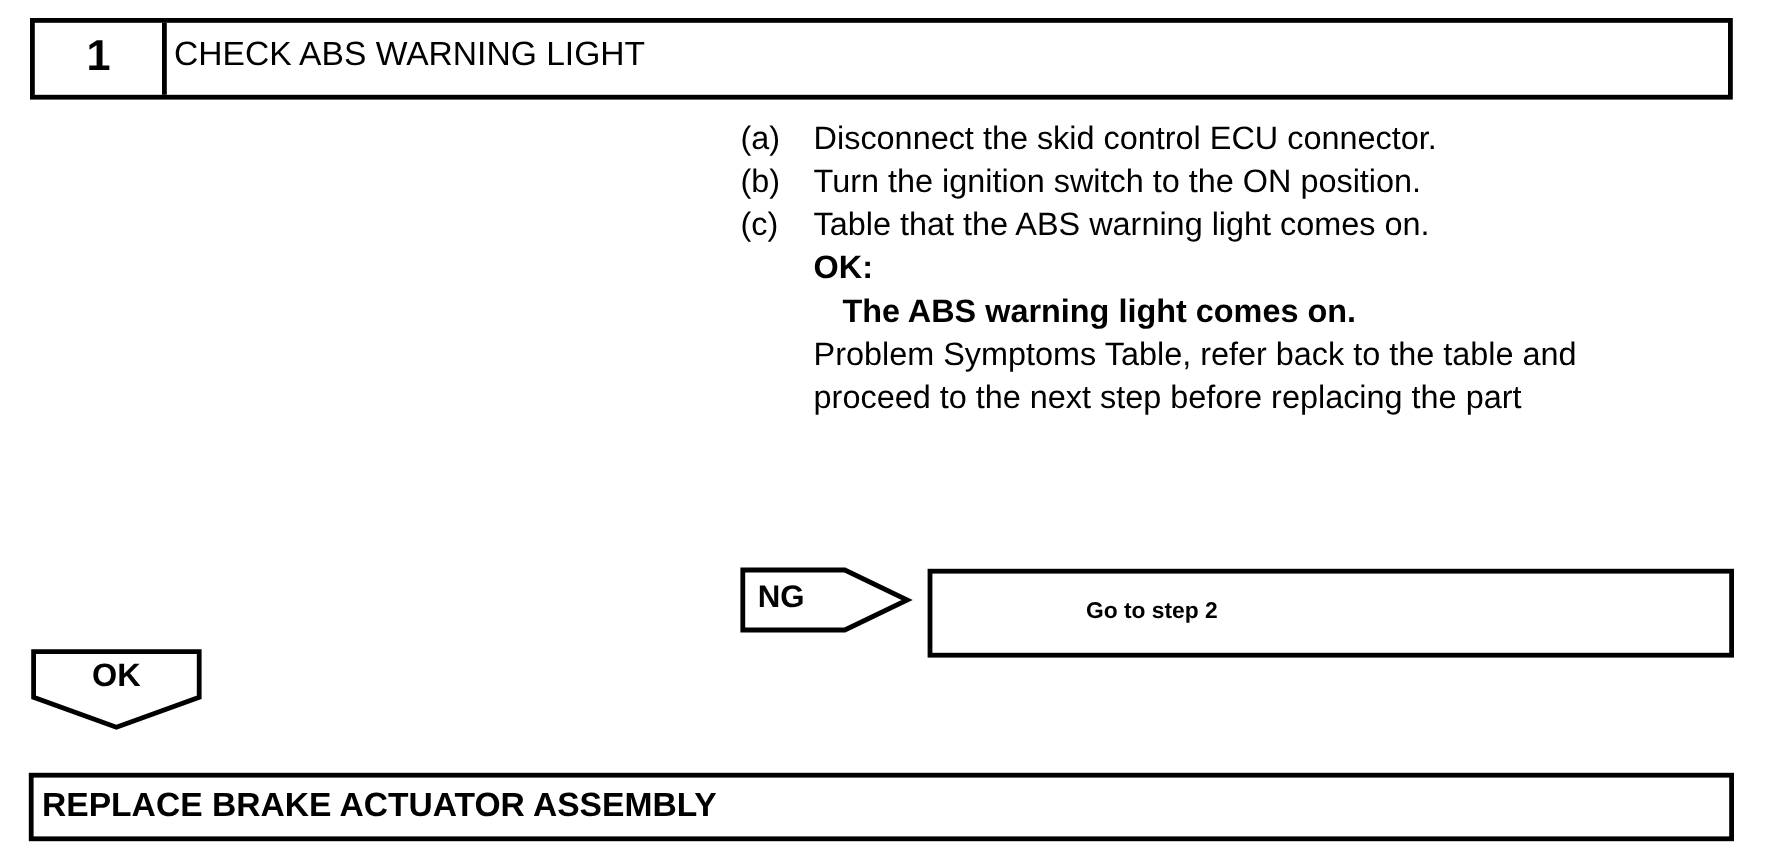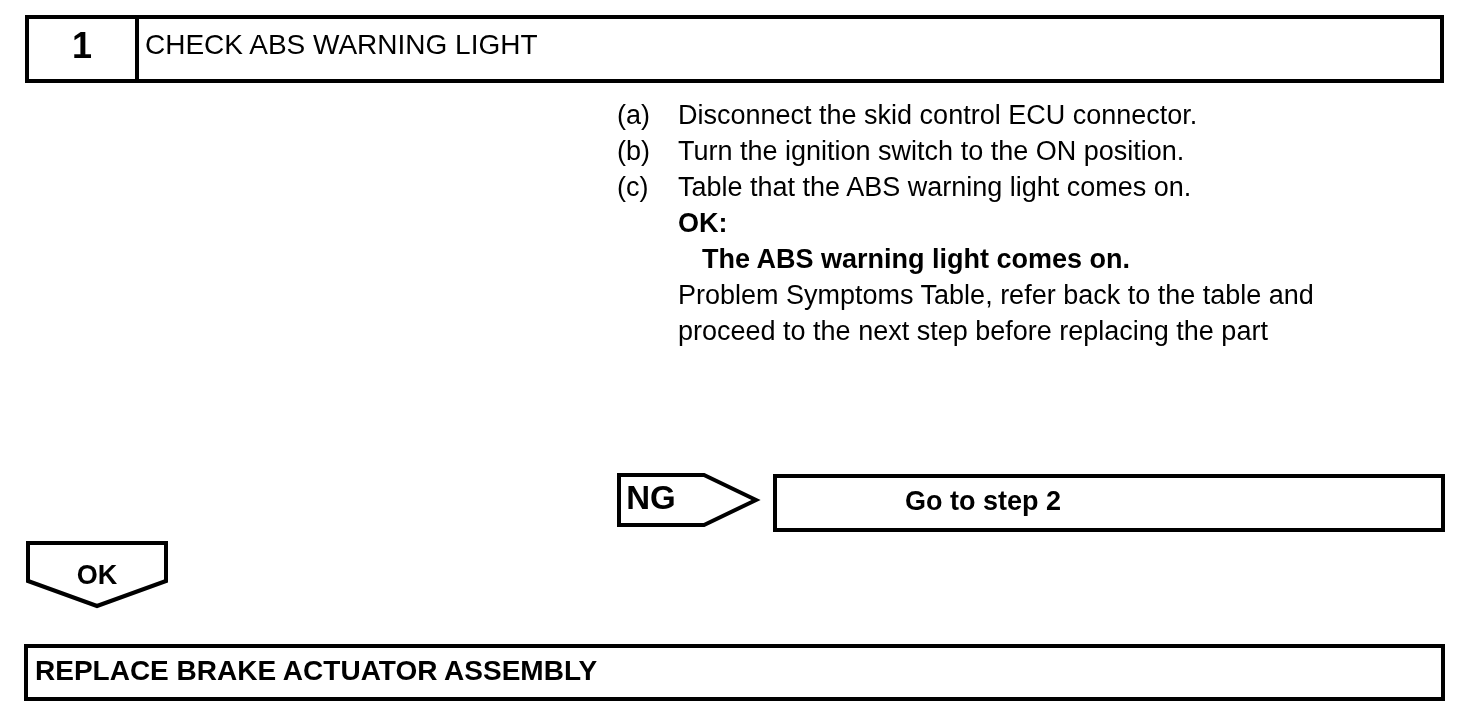--- a/index.html
+++ b/index.html
@@ -70,51 +70,50 @@
     left: 615px; top: 471px;
     width: 147px; height: 60px;
   }
   #ng-connector svg { position: absolute; left: 0; top: 0; }
   #ng-label {
     position: absolute;
     left: 8px; top: 13px;
     width: 56px;
     text-align: center;
     font-weight: bold;
-    font-size: 33px;
+    font-size: 26px;
     line-height: 27px;
   }
   #ok-connector {
     left: 24px; top: 539px;
     width: 148px; height: 73px;
   }
   #ok-connector svg { position: absolute; left: 0; top: 0; }
   #ok-label {
     position: absolute;
     left: 0; top: 11px;
     width: 146px;
     text-align: center;
     font-weight: bold;
     font-size: 27px;
     line-height: 27px;
-    margin-top: 12px;
   }
 
   
   #goto-box {
     left: 773px; top: 474px;
-    width: 672px; height: 58px;
+    width: 672px; height: 74px;
     border: 4px solid #000;
     box-sizing: border-box;
     display: flex;
     align-items: center;
     padding-left: 128px;
     padding-bottom: 3px;
     font-weight: bold;
-    font-size: 27px;
+    font-size: 19px;
     white-space: nowrap;
   }
 
   
   #result-box {
     left: 24px; top: 644px;
     width: 1421px; height: 57px;
     border: 4px solid #000;
     box-sizing: border-box;
     display: flex;

